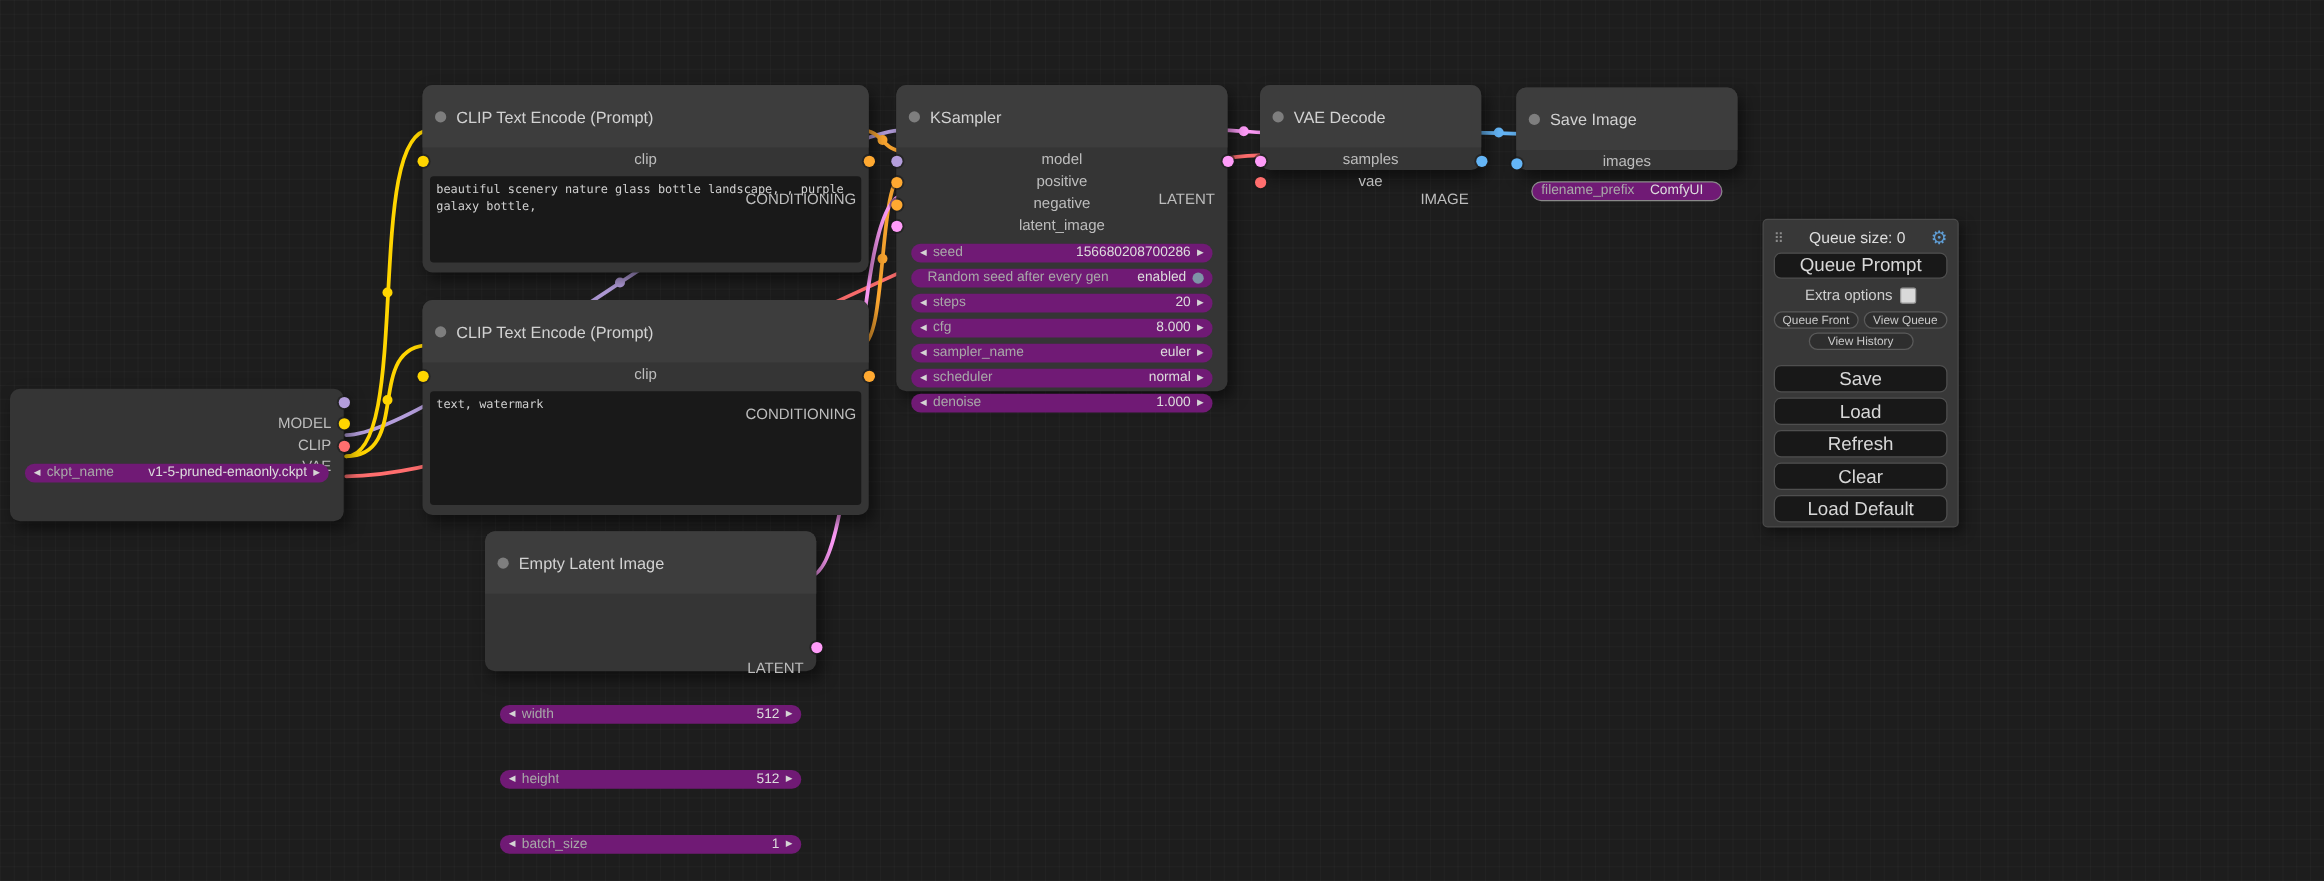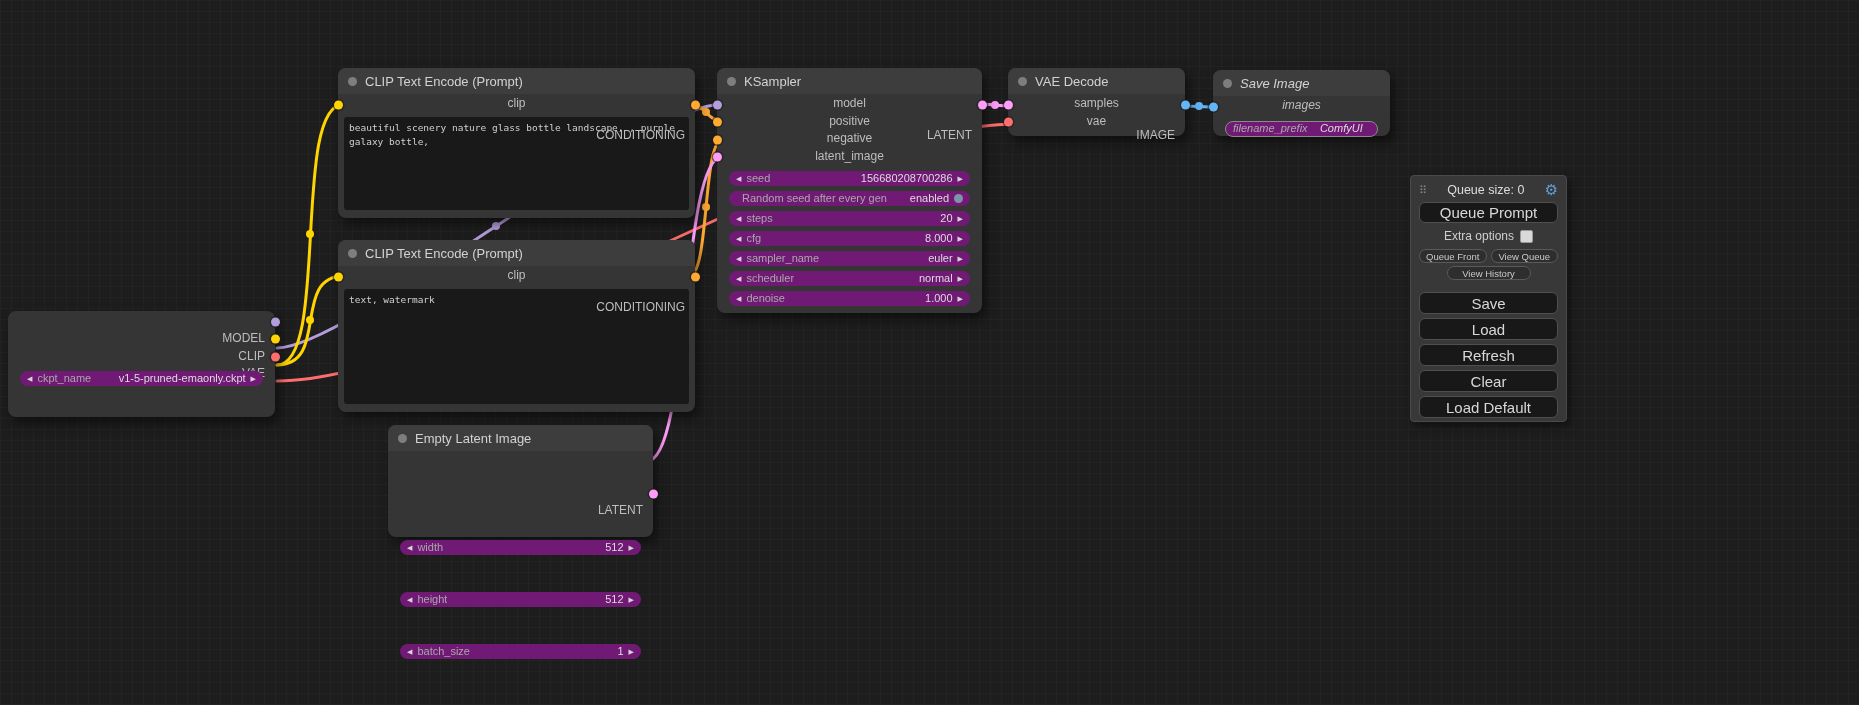--- a/index.html
+++ b/index.html
@@ -8,21 +8,21 @@
     background-color:#1d1d1d;
     background-image:
       linear-gradient(rgba(255,255,255,0.025) 1px, transparent 1px),
       linear-gradient(90deg, rgba(255,255,255,0.025) 1px, transparent 1px);
     background-size:11px 11px;}
   #wires{position:absolute;left:0;top:0;z-index:0;}
   #wires path{fill:none;stroke-width:3;stroke-linecap:round;}
 
   .node{position:absolute;z-index:1;background:#353535;border-radius:8px;
     box-shadow:4px 6px 12px rgba(0,0,0,.5);display:flex;flex-direction:column;}
-  .node-title{height:26px;flex:0 0 26px;display:flex;align-items:center;gap:8px;padding:0 10px;
+  .node-title{height:26px;flex:0 0 26px;display:flex;align-items:center;gap:8px;padding:12px 10px;
     background:#3d3d3d;border-radius:8px 8px 0 0;font-size:13px;color:#d2d2d2;white-space:nowrap;}
   .title-dot{width:9px;height:9px;border-radius:50%;background:#7e7e7e;flex:0 0 9px;}
   .slots{position:relative;padding:2px 10px 0 10px;}
   .slot-row{position:relative;display:flex;align-items:center;height:17.5px;font-size:12px;color:#bdbdbd;flex-direction:column;}
   .slot-label.out{margin-left:auto;margin-top:18px;}
   .port{position:absolute;top:50%;width:9px;height:9px;border-radius:50%;transform:translateY(-50%);
     box-shadow:0 0 0 1.5px rgba(25,25,25,.55);}
   .port.in{left:-14.5px;}
   .port.out{right:-14.5px;}
 
@@ -252,21 +252,21 @@
         <span class="slot-label out">IMAGE</span>
         <span class="port out" style="background:#64B5F6"></span>
       </div>
       <div class="slot-row">
         <span class="port in" style="background:#FF6E6E"></span>
         <span class="slot-label">vae</span>
       </div>
     </div>
   </div>
 
-  <div class="node" style="left:1213px;top:70px;width:177px;height:66px;font-style:italic;">
+  <div class="node" style="left:1213px;top:70px;width:177px;height:66px;">
     <div class="node-title">
       <span class="title-dot"></span>
       <span>Save Image</span>
     </div>
     <div class="slots">
       <div class="slot-row">
         <span class="port in" style="background:#64B5F6"></span>
         <span class="slot-label">images</span>
       </div>
     </div>

